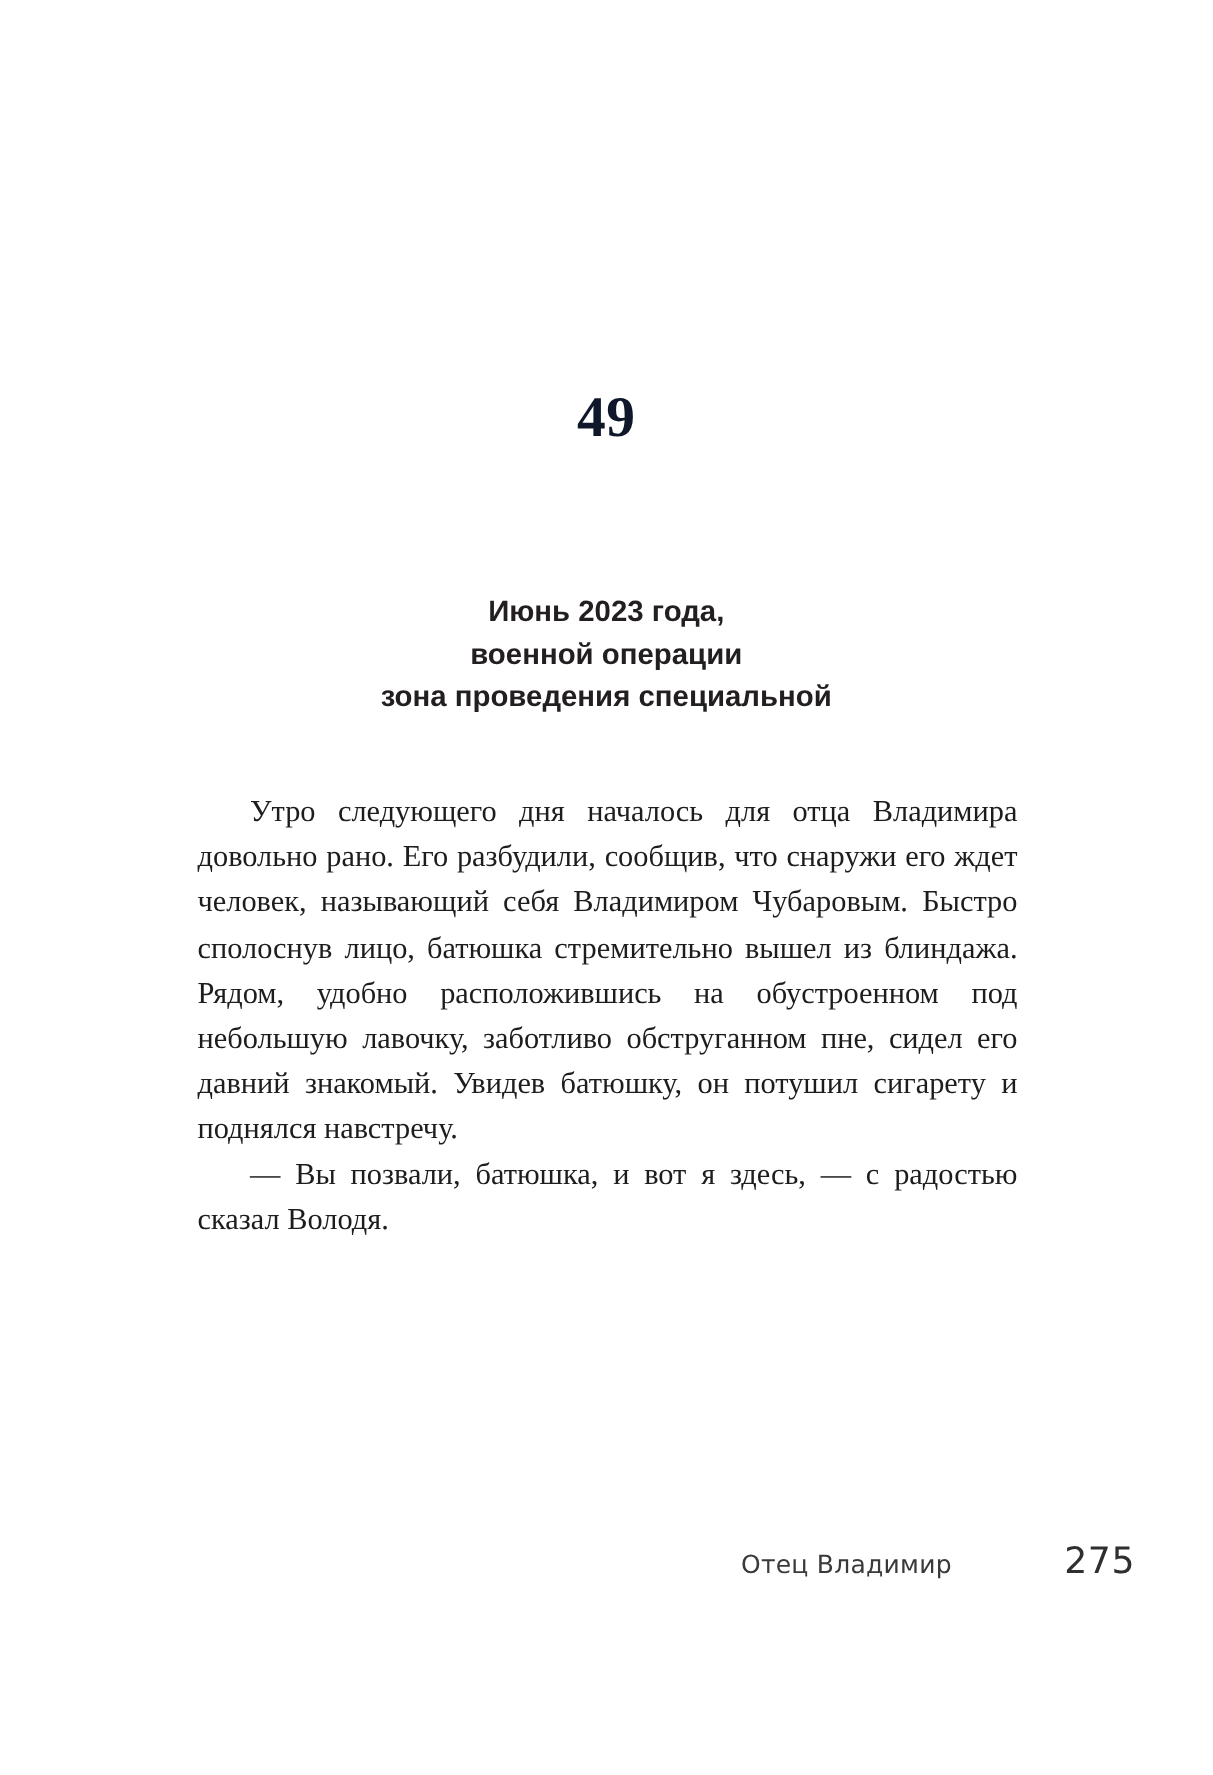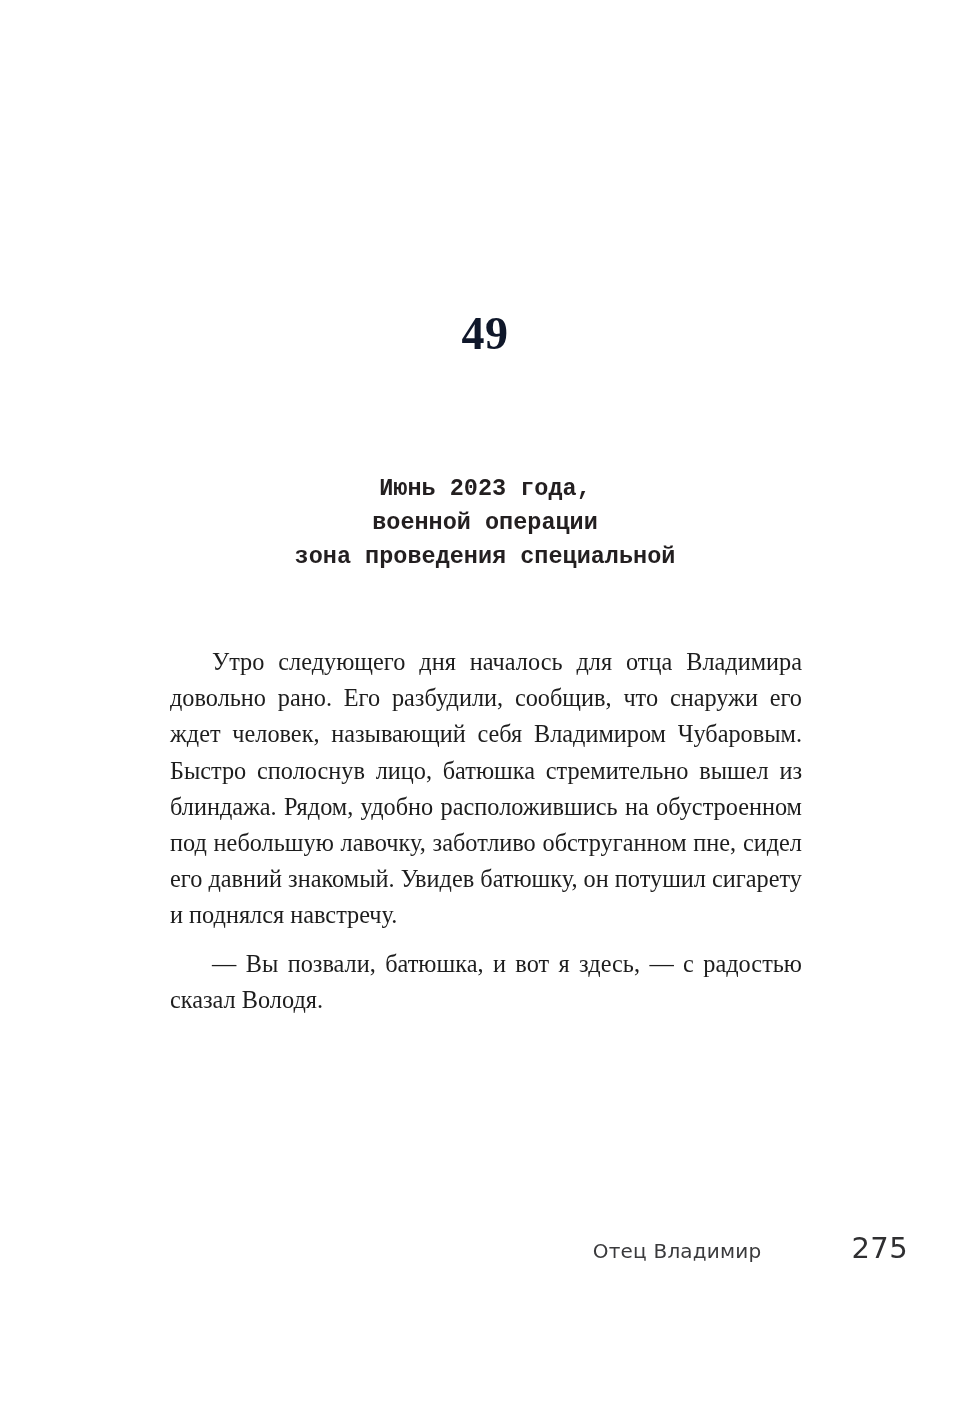--- a/index.html
+++ b/index.html
@@ -39,40 +39,40 @@
     color: #0f172a;
   }
 
   
   .chapter-subtitle {
     position: absolute;
     left: 158px;
     top: 472px;
     width: 654px;
     text-align: center;
-    font-family: Liberation Mono, monospace;
+    font-family: Liberation Sans, sans-serif;
     font-weight: bold;
     font-size: 23.5px;
     line-height: 34px;
     color: #231f20;
   }
   .chapter-subtitle .sub-line {
     display: block;
     white-space: nowrap;
   }
 
   
   .body-text {
     position: absolute;
     left: 158px;
     top: 632px;
     width: 656px;
   }
   .body-text p {
-    margin: 12px;
+    margin: 0;
     font-family: "Liberation Serif", "DejaVu Serif", serif;
     font-size: 24.3px;
     line-height: 36.2px;
     text-align: justify;
     text-justify: inter-word;
     text-indent: 42px;
     color: #1d1d1d;
     hyphens: manual;
   }
   .body-text p:last-child {

